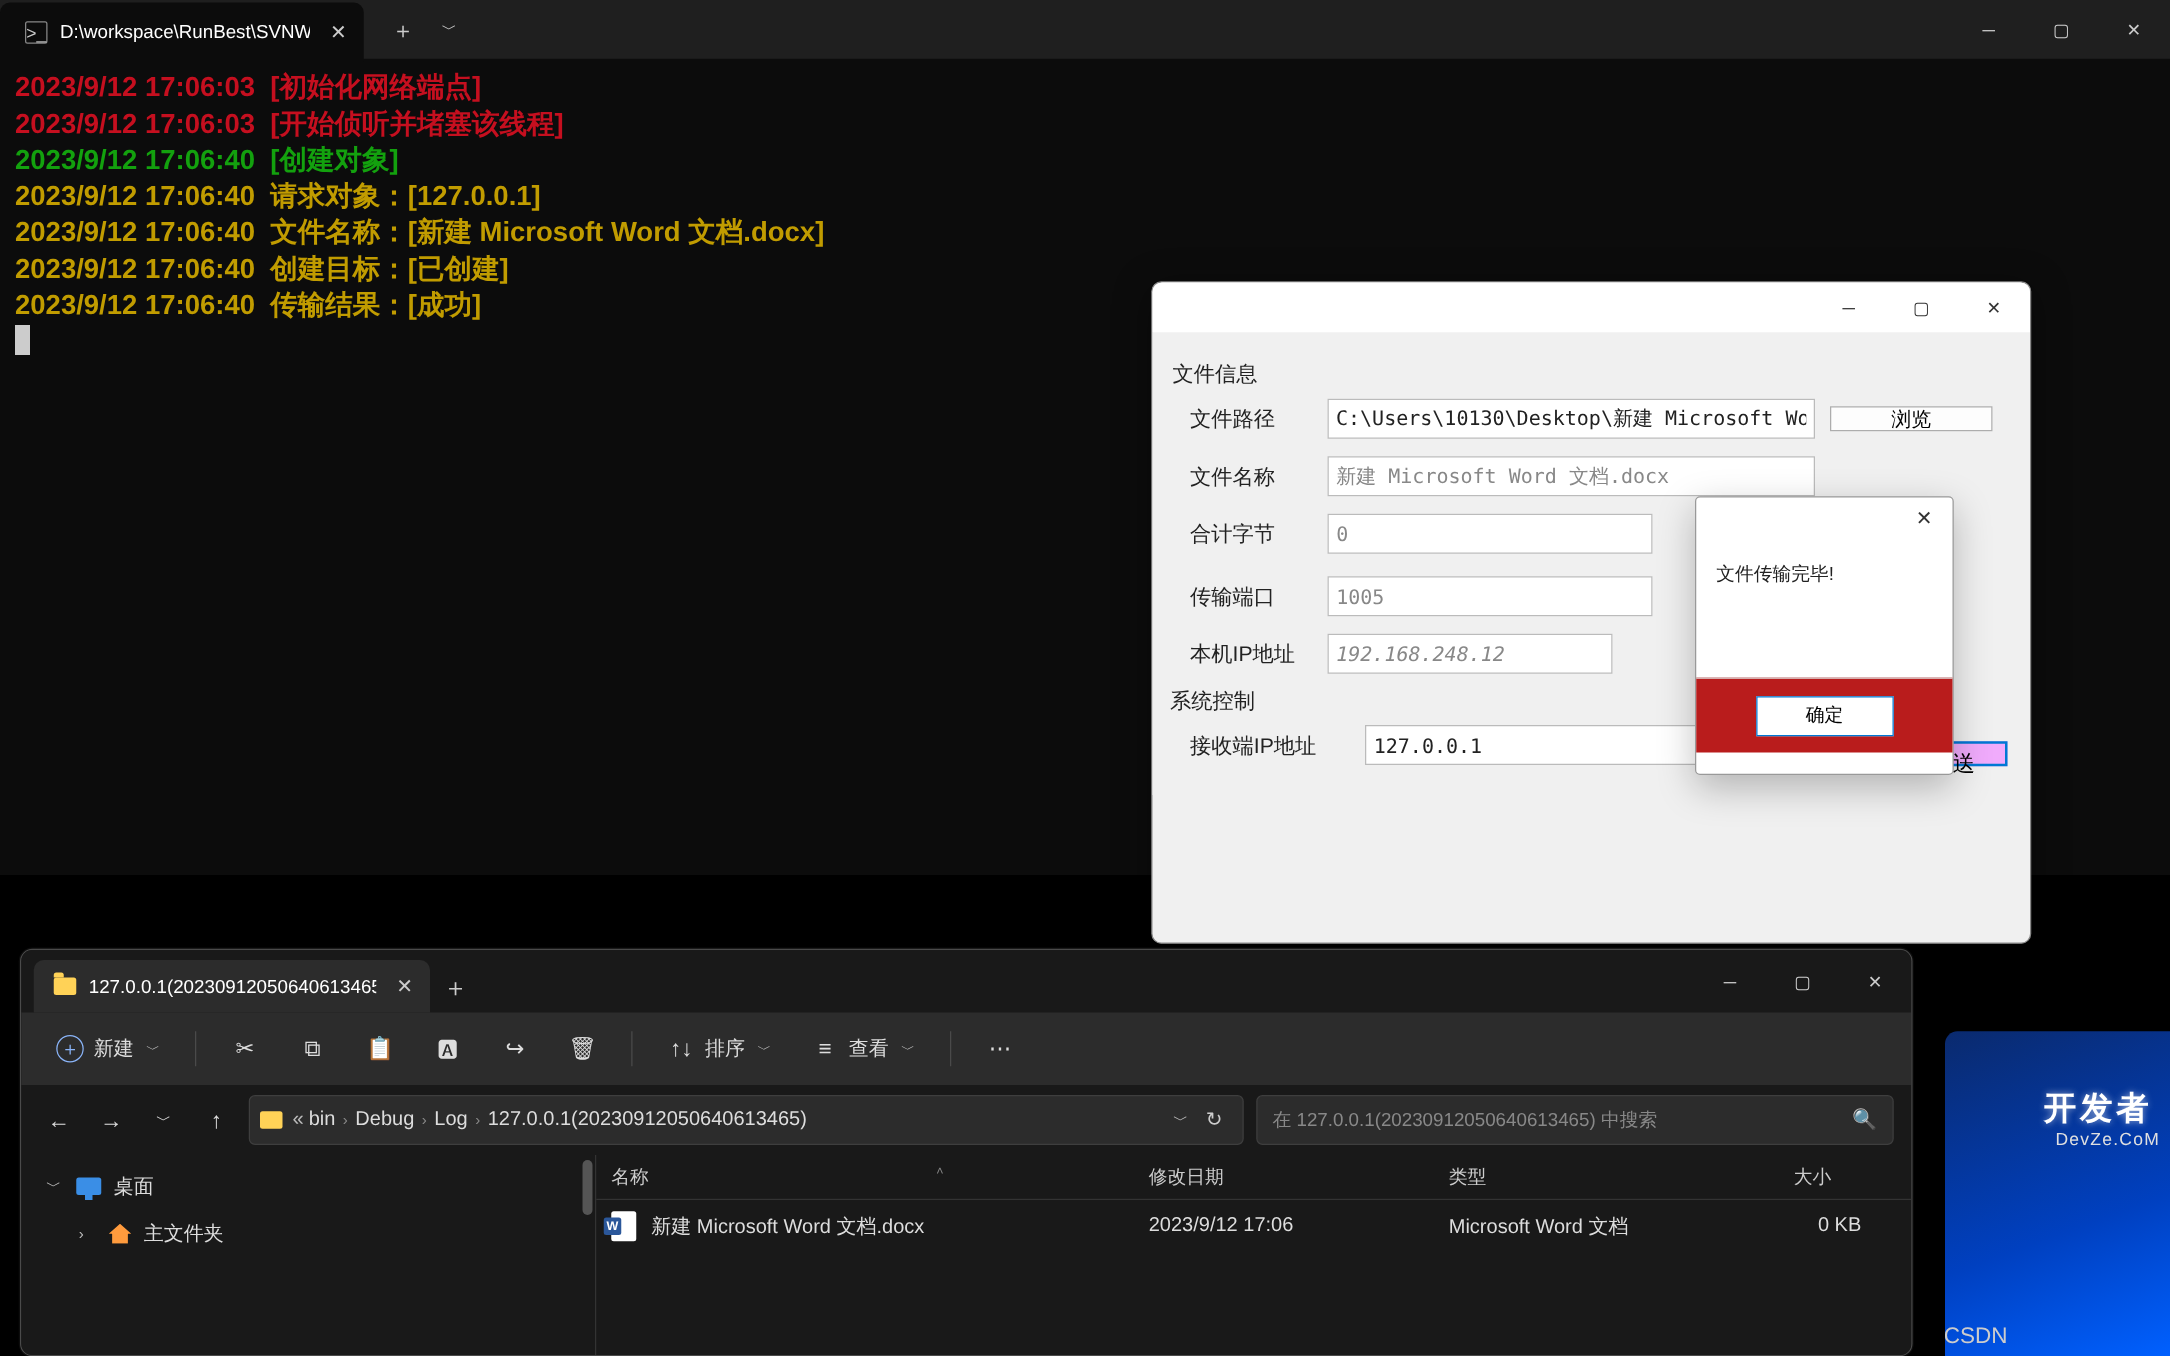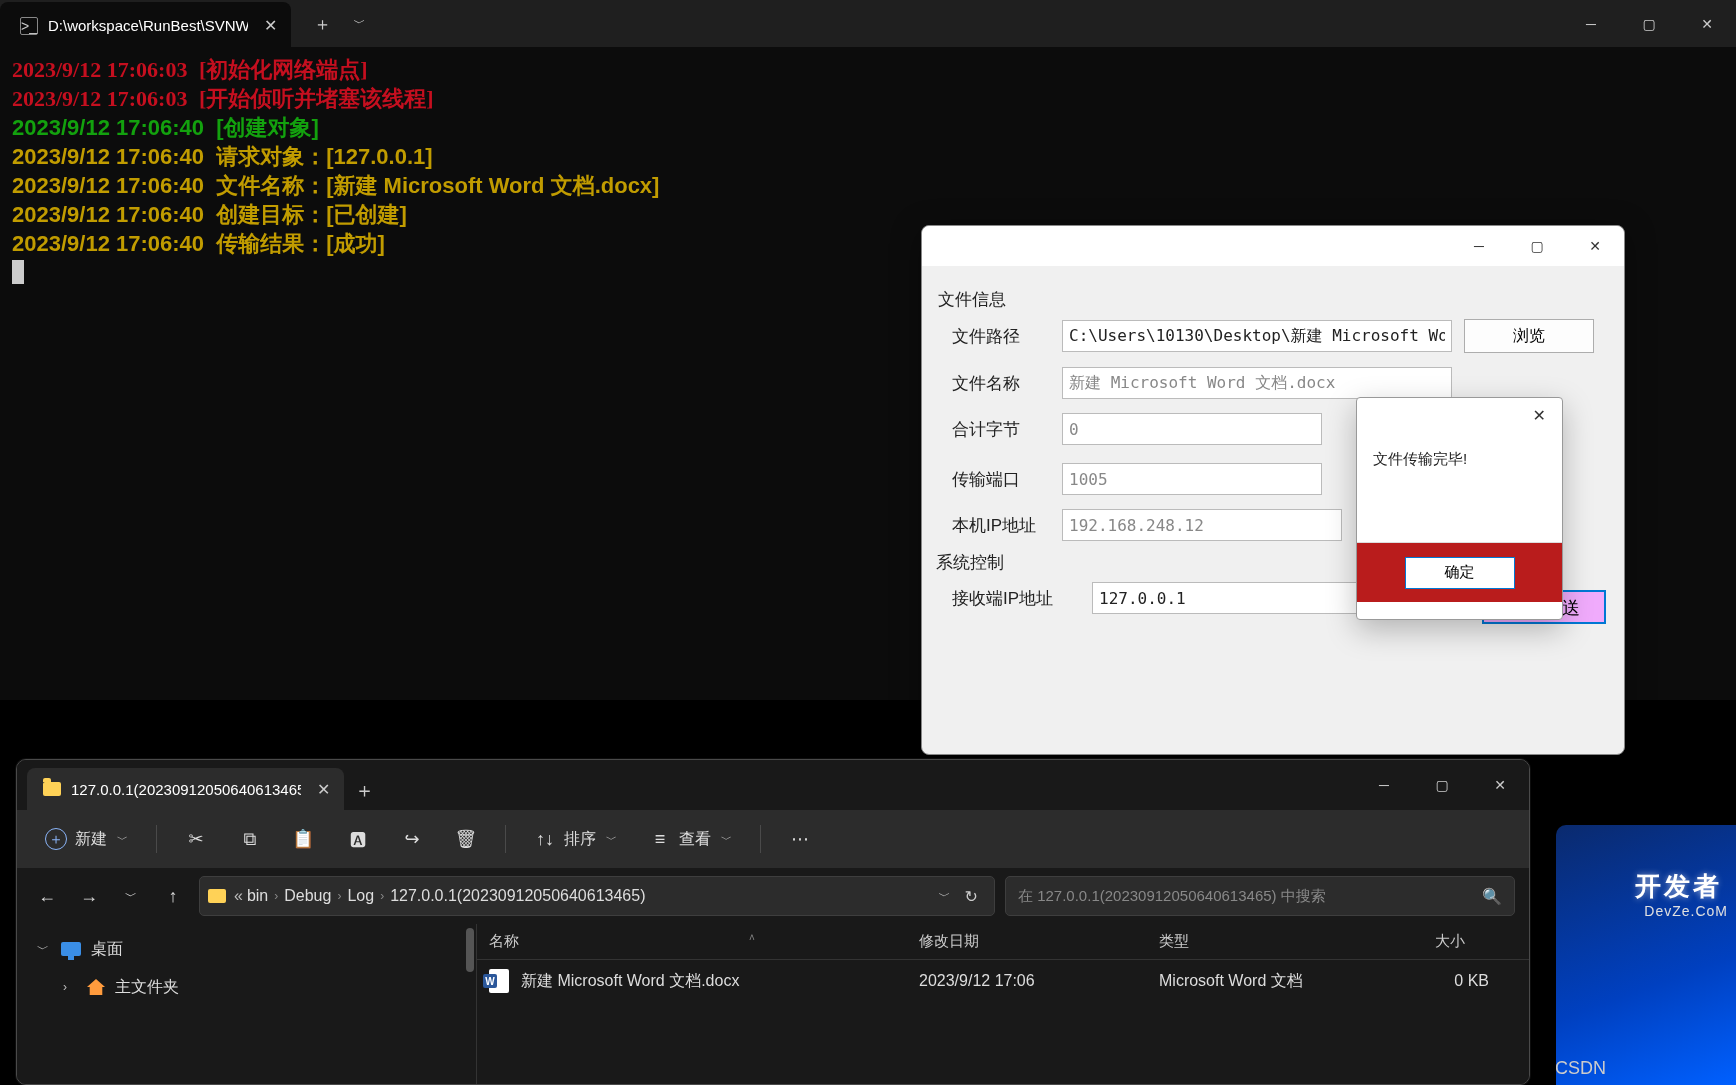--- a/index.html
+++ b/index.html
@@ -11,37 +11,37 @@
 .term-tab{height:47px;display:flex;align-items:center;gap:10px;padding:0 14px 0 20px;background:#0c0c0c;border-radius:8px 8px 0 0;margin-top:4px;}
 .term-tab .ico{width:18px;height:18px;font-size:14px;color:#ccc;display:flex;align-items:center;justify-content:center;border:1px solid #888;border-radius:2px;}
 .term-tab .ttl{font-size:15px;color:#fff;max-width:200px;overflow:hidden;white-space:nowrap;}
 .term-tab .close{font-size:16px;color:#ccc;margin-left:6px;cursor:pointer;}
 .term-newtab{width:34px;height:34px;display:flex;align-items:center;justify-content:center;color:#ccc;font-size:18px;margin-left:14px;cursor:pointer;}
 .term-drop{width:28px;height:34px;display:flex;align-items:center;justify-content:center;color:#ccc;font-size:12px;margin-left:6px;cursor:pointer;}
 .term-winctrls{margin-left:auto;display:flex;}
 .term-winctrls div{width:58px;height:40px;display:flex;align-items:center;justify-content:center;color:#ccc;font-size:14px;cursor:pointer;}
 .term-body{padding:8px 12px;font-family:"Cascadia Mono","Consolas","NSimSun",monospace;font-size:22px;line-height:29px;font-weight:bold;}
 .term-body .row span.ts{margin-right:6px;}
-.c-red{color:#c50f1f;font-family:Liberation Serif, serif;}
+.c-red{color:#c50f1f;}
 .c-green{color:#13a10e;}
 .c-yellow{color:#c19c00;}
 .cursor{display:inline-block;width:12px;height:24px;background:#ccc;margin-top:2px;}
 
 
 .dlg{position:absolute;left:921px;top:225px;width:704px;height:530px;background:#f0f0f0;border:1px solid #888;border-radius:8px;box-shadow:0 6px 30px rgba(0,0,0,.4);}
 .dlg-titlebar{height:40px;display:flex;align-items:center;justify-content:flex-end;background:#fff;border-radius:8px 8px 0 0;}
 .dlg-titlebar div{width:58px;height:38px;display:flex;align-items:center;justify-content:center;color:#333;font-size:14px;cursor:pointer;}
 .dlg-body{padding:16px 16px 10px 16px;position:relative;background:#f0f0f0;}
 .grp-title{font-size:17px;color:#222;margin:6px 0 8px 0;}
 .field{display:flex;align-items:center;margin:8px 0 14px 14px;}
 .field .lbl{width:110px;font-size:17px;color:#222;}
 .field .lbl.w130{width:140px;}
 .field input{height:32px;border:1px solid #bbb;background:#fff;font-family:"NSimSun","SimSun",monospace;font-size:16px;padding:0 6px;color:#222;}
 .field input[disabled]{color:#888;background:#fff;}
-.btn{height:34px;border:1px solid #adadad;background:#fdfdfd;font-size:16px;padding:0 22px;cursor:pointer;}
+.btn{height:20px;border:1px solid #adadad;background:#fdfdfd;font-size:16px;padding:0 22px;cursor:pointer;}
 .dlg-footer{position:absolute;right:18px;bottom:14px;}
 .start-btn{border:2px solid #0078d4;padding:4px 24px;font-size:18px;background:#f0abfc;}
 
 
 .msgbox{position:absolute;left:1356px;top:397px;width:207px;height:223px;background:#fff;border:1px solid #999;border-radius:4px;box-shadow:0 10px 30px rgba(0,0,0,.25);z-index:50;}
 .msgbox .mtitle{height:34px;display:flex;justify-content:flex-end;align-items:center;padding:0 8px;}
 .msgbox .mtitle div{font-size:16px;color:#333;cursor:pointer;padding:2px 8px;}
 .msgbox .mbody{padding:18px 16px;font-size:15px;color:#222;height:110px;}
 .msgbox .mfoot{background:#b91c1c;height:60px;display:flex;align-items:center;justify-content:center;border-top:1px solid #ddd;}
 .msgbox .mfoot button{width:110px;height:32px;border:1px solid #0078d4;background:#fff;font-size:15px;cursor:pointer;}
@@ -145,21 +145,21 @@
       <span class="lbl">合计字节</span>
       <input style="width: 260px;" disabled="" value="0">
     </div>
 
     <div class="field" style="margin-top:18px">
       <span class="lbl">传输端口</span>
       <input style="width: 260px;" disabled="" value="1005">
     </div>
     <div class="field">
       <span class="lbl">本机IP地址</span>
-      <input style="width: 280px;" disabled="" value="192.168.248.12">
+      <input style="width: 228px; font-style: italic;" disabled="" value="192.168.248.12">
     </div>
 
     <div class="grp-title" style="margin-left:-2px;margin-top:-4px">系统控制</div>
     <div class="field">
       <span class="lbl w130">接收端IP地址</span>
       <input style="width: 364px;" value="127.0.0.1">
     </div>
 
     <div class="dlg-footer">
       <button class="btn start-btn">开始发送</button>

